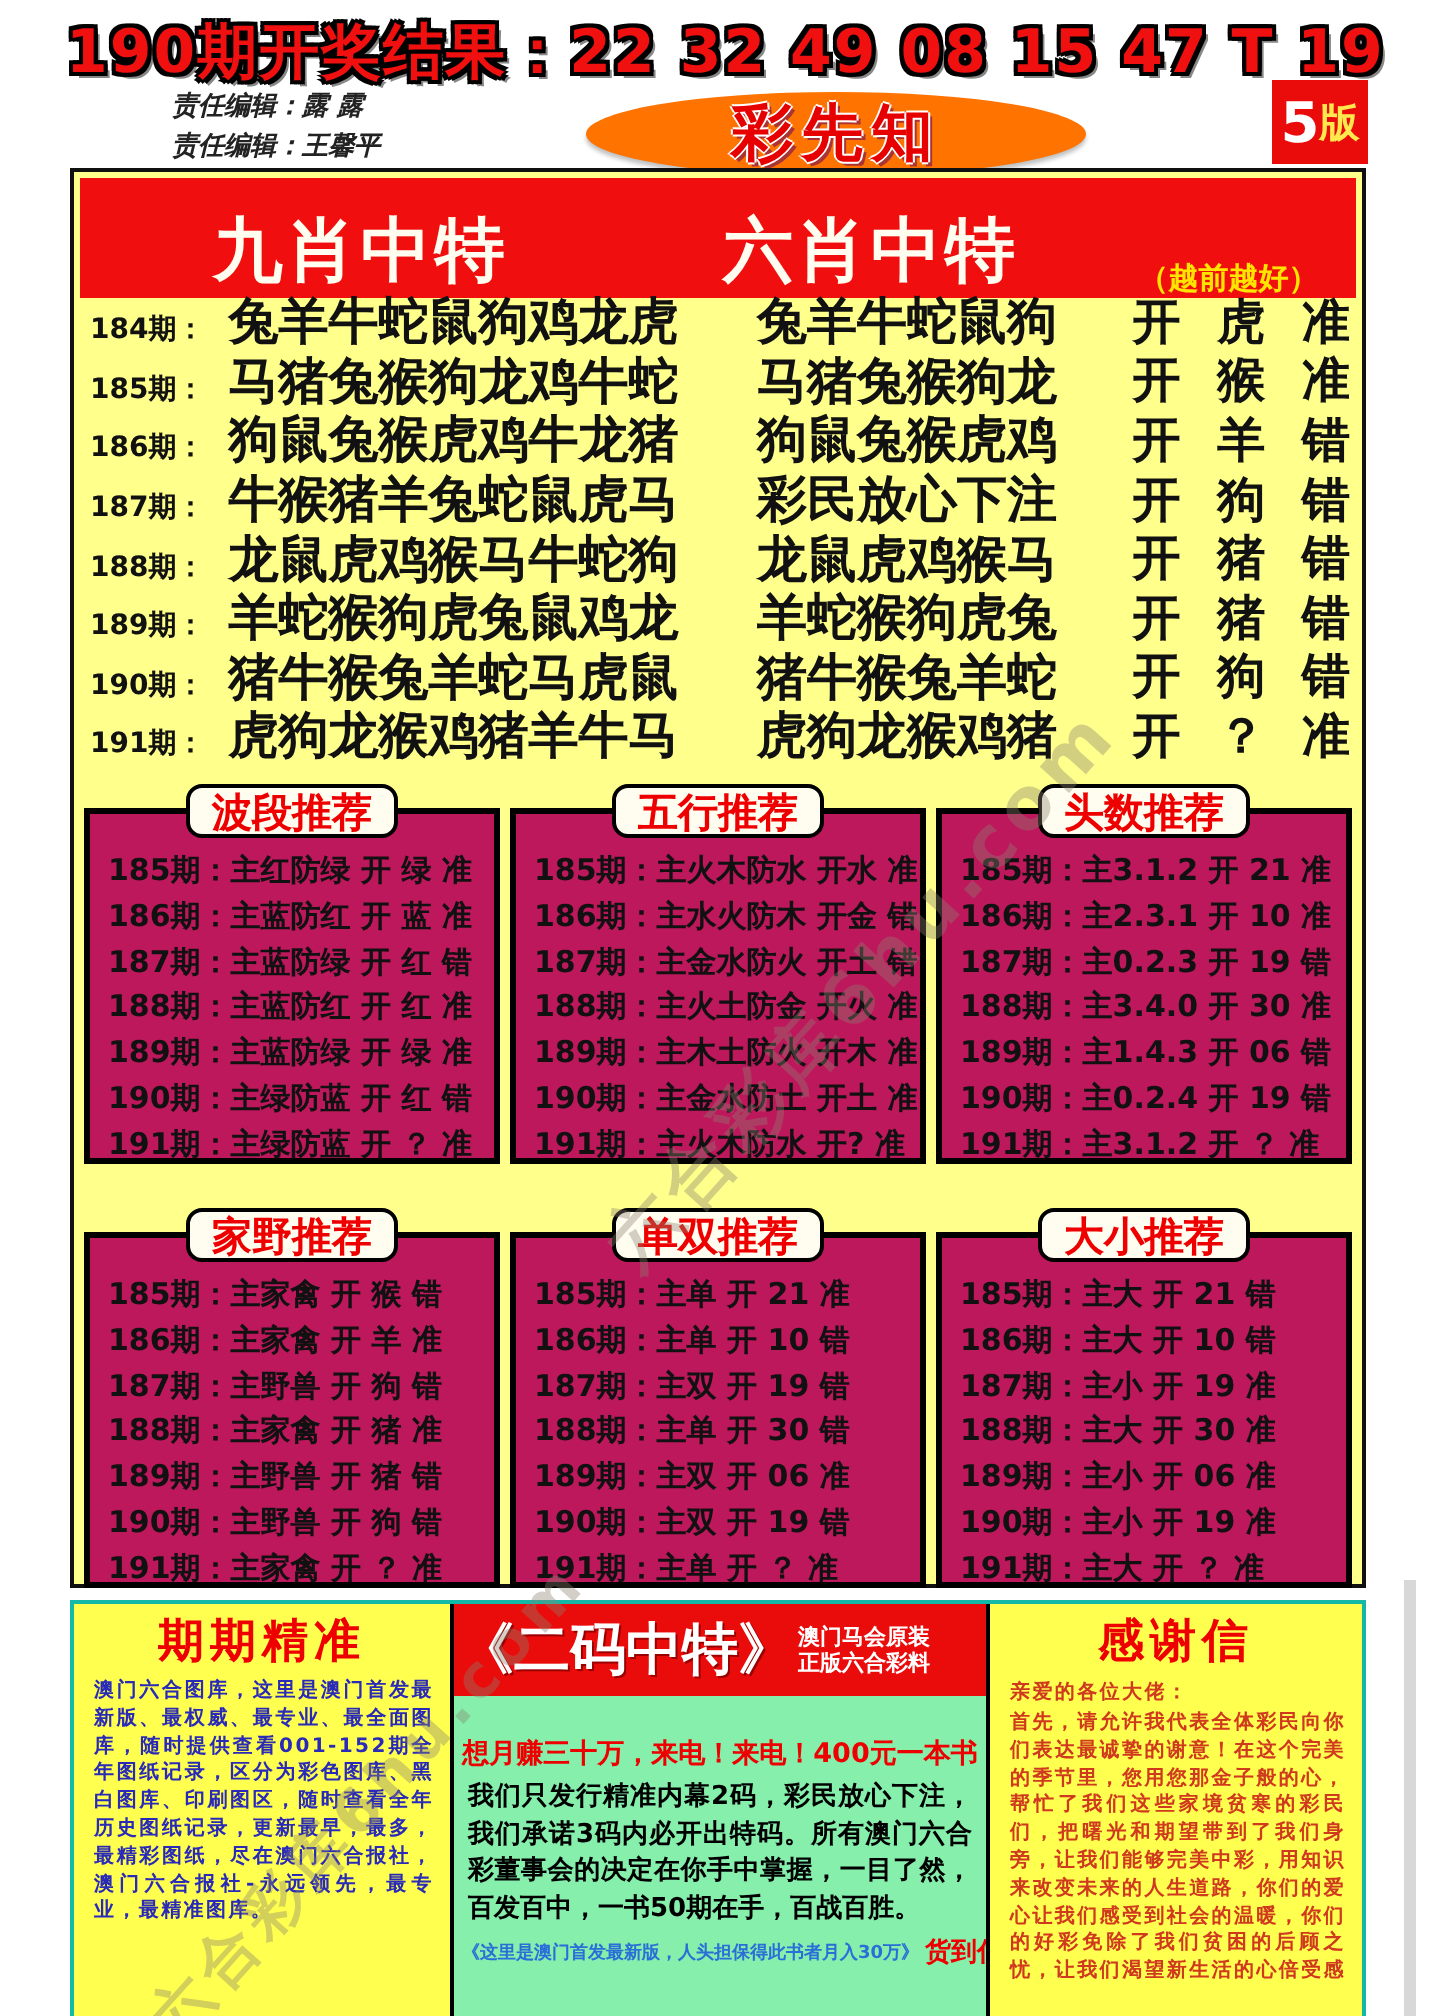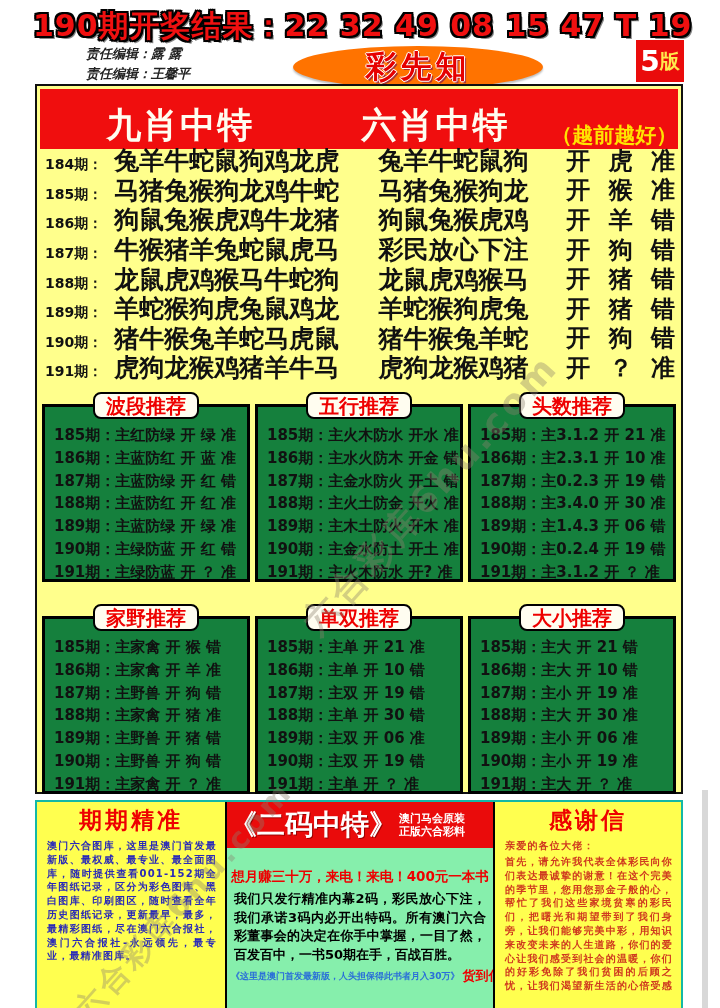--- a/index.html
+++ b/index.html
@@ -37,34 +37,34 @@
   .main-panel {
     position:absolute; left:35px; top:84px; width:648px; height:710px;
     background:#ffff8c; border:2px solid #101010;
   }
   .band {
     position:absolute; top:3px; left:3px; right:3px; height:60px;
     background:#f00e0e; display:flex; align-items:flex-end;
   }
   .band .nine  { width:44%; text-align:center; color:#fffdf0; font-size:35px; letter-spacing:2px; }
   .band .six   { width:36%; text-align:center; color:#fffdf0; font-size:35px; letter-spacing:2px; }
-  .band .note  { width:20%; text-align:center; color:#ffe400; font-size:21px; }
+  .band .note  { width:20%; text-align:center; color:#ffe400; font-size:15px; }
   .rows { position:absolute; top:60px; left:8px; right:6px; }
   .zrow { display:flex; align-items:center; height:29.6px; white-space:nowrap; }
   .zrow .c1 { width:334px; font-size:25px; }
   .zrow .c1 .iss { font-size:14px; margin-right:12px; }
   .zrow .c2 { width:188px; font-size:25px; }
   .zrow .c3 { font-size:24px; word-spacing:10px; }
   
   .boxes-row { position:absolute; left:5px; right:5px; display:flex; justify-content:space-between; }
   .boxes-row.r1 { top:318px; }
   .boxes-row.r2 { top:530px; }
   .rec-box {
     position:relative; width:208px; height:178px;
-    border:3px solid #000; background:#15803d;
+    border:3px solid #000; background:#be185d;
   }
   .rec-tab {
     position:absolute; top:-15px; left:50%; transform:translateX(-50%);
     background:#fffdf0; border:2px solid #000; border-radius:8px;
     padding:0 11px; height:27px; line-height:24px;
     color:#ee0000; font-size:20px; white-space:nowrap; z-index:2;
   }
   .rec-lines { padding:17px 0 0 9px; }
   .rec-lines div { font-size:15px; line-height:22.8px; white-space:nowrap; }
   

